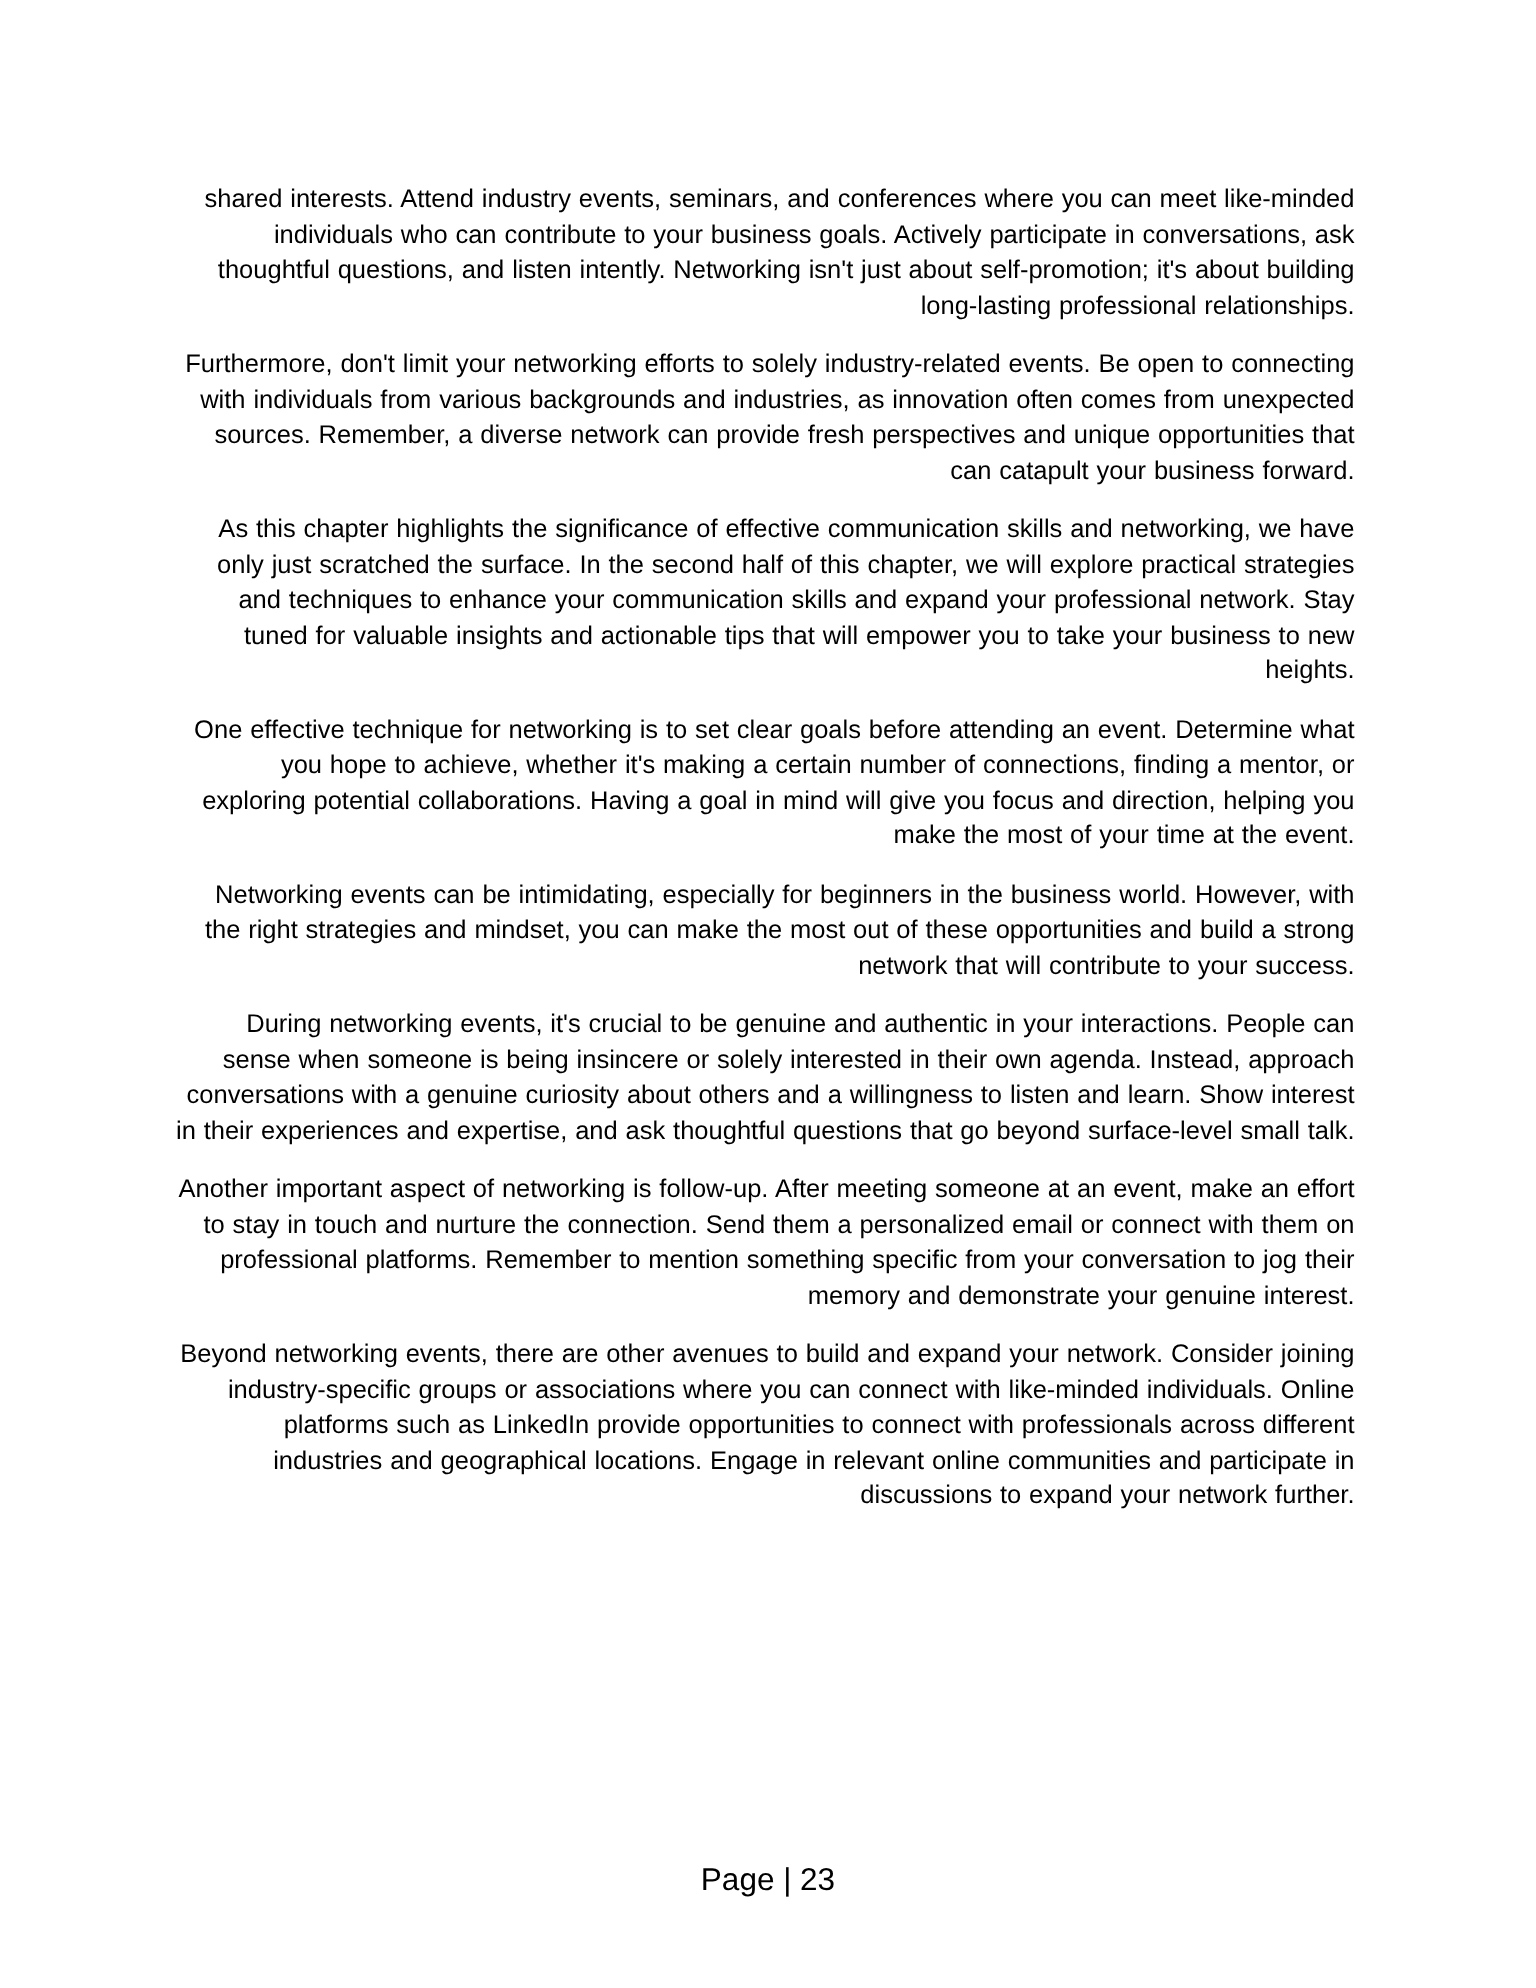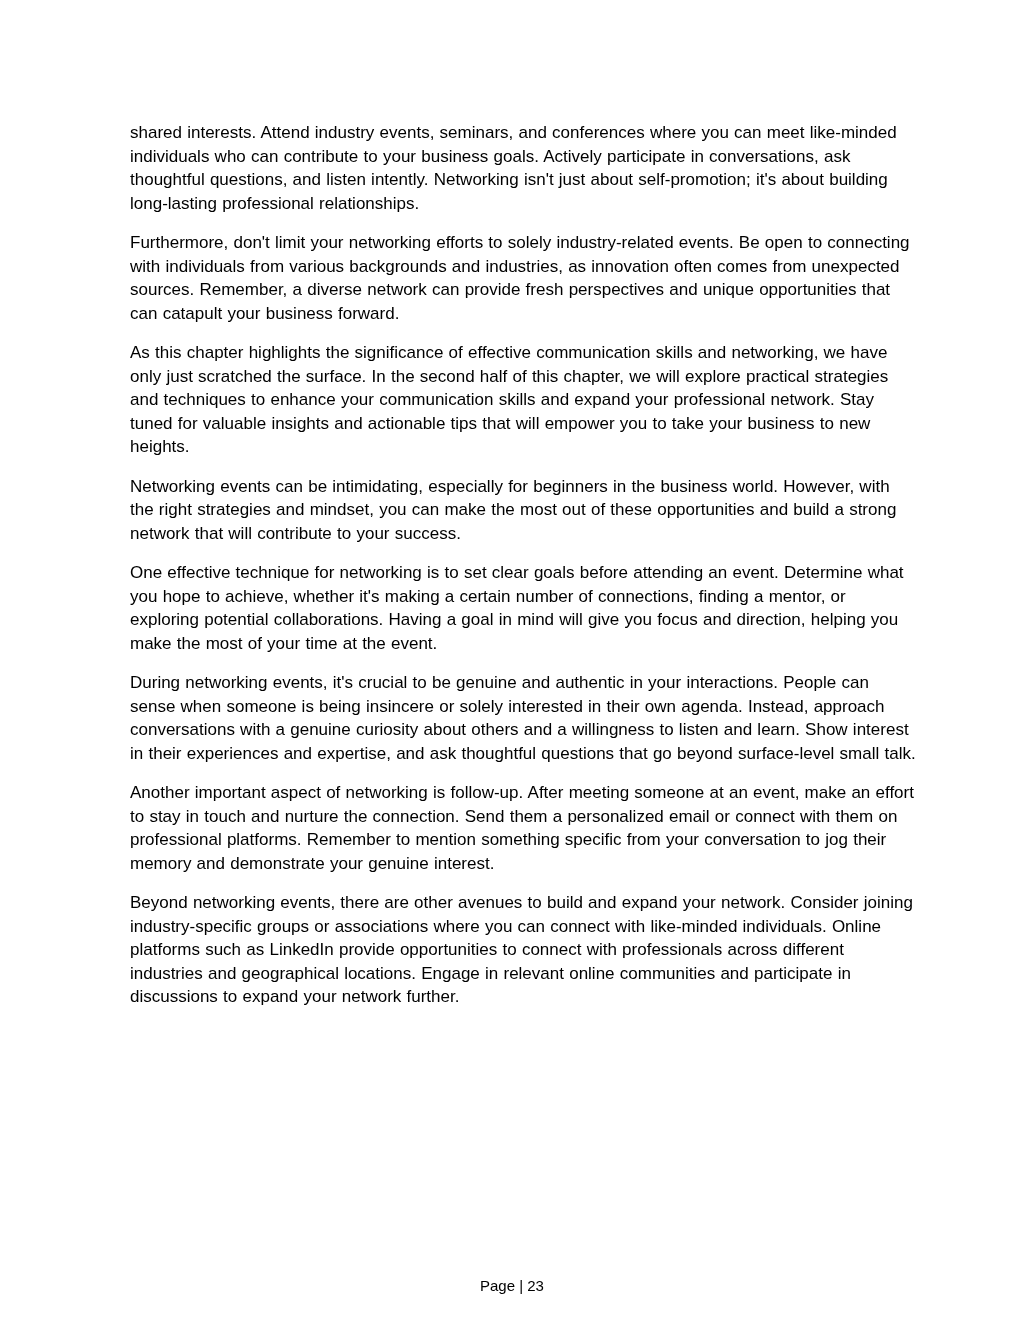--- a/index.html
+++ b/index.html
@@ -11,52 +11,51 @@
   }
   .page {
     position: relative;
     width: 1024px;
     height: 1325px;
     background: #ffffff;
     overflow: hidden;
   }
   .content {
     position: absolute;
-    left: 130px;
+    left: 117px;
     top: 121px;
     width: 786px;
     color: #000000;
     font-size: 17px;
     line-height: 23.5px;
-    text-align: left;
+    text-align: right;
   }
   .content p {
     margin: 0 0 16px 0;
     word-spacing: 0.5px;
   }
   .footer {
     position: absolute;
     left: 0;
     right: 0;
     top: 1244px;
     text-align: center;
     color: #000000;
-    font-size: 15px;
+    font-size: 21px;
     line-height: 20px;
-    margin-top: 32px;
   }
 </style>
 </head>
 <body>
 
 <div class="page">
   <div class="content">
     <p>shared interests. Attend industry events, seminars, and conferences where you can meet like-minded individuals who can contribute to your business goals. Actively participate in conversations, ask thoughtful questions, and listen intently. Networking isn't just about self-promotion; it's about building long-lasting professional relationships.</p>
     <p>Furthermore, don't limit your networking efforts to solely industry-related events. Be open to connecting with individuals from various backgrounds and industries, as innovation often comes from unexpected sources. Remember, a diverse network can provide fresh perspectives and unique opportunities that can catapult your business forward.</p>
     <p>As this chapter highlights the significance of effective communication skills and networking, we have only just scratched the surface. In the second half of this chapter, we will explore practical strategies and techniques to enhance your communication skills and expand your professional network. Stay tuned for valuable insights and actionable tips that will empower you to take your business to new heights.</p>
+    <p>One effective technique for networking is to set clear goals before attending an event. Determine what you hope to achieve, whether it's making a certain number of connections, finding a mentor, or exploring potential collaborations. Having a goal in mind will give you focus and direction, helping you make the most of your time at the event.</p>
     <p>Networking events can be intimidating, especially for beginners in the business world. However, with the right strategies and mindset, you can make the most out of these opportunities and build a strong network that will contribute to your success.</p>
-    <p>One effective technique for networking is to set clear goals before attending an event. Determine what you hope to achieve, whether it's making a certain number of connections, finding a mentor, or exploring potential collaborations. Having a goal in mind will give you focus and direction, helping you make the most of your time at the event.</p>
     <p>During networking events, it's crucial to be genuine and authentic in your interactions. People can sense when someone is being insincere or solely interested in their own agenda. Instead, approach conversations with a genuine curiosity about others and a willingness to listen and learn. Show interest in their experiences and expertise, and ask thoughtful questions that go beyond surface-level small talk.</p>
     <p>Another important aspect of networking is follow-up. After meeting someone at an event, make an effort to stay in touch and nurture the connection. Send them a personalized email or connect with them on professional platforms. Remember to mention something specific from your conversation to jog their memory and demonstrate your genuine interest.</p>
     <p>Beyond networking events, there are other avenues to build and expand your network. Consider joining industry-specific groups or associations where you can connect with like-minded individuals. Online platforms such as LinkedIn provide opportunities to connect with professionals across different industries and geographical locations. Engage in relevant online communities and participate in discussions to expand your network further.</p>
   </div>
   <div class="footer">Page | 23</div>
 </div>
 
 </body></html>

